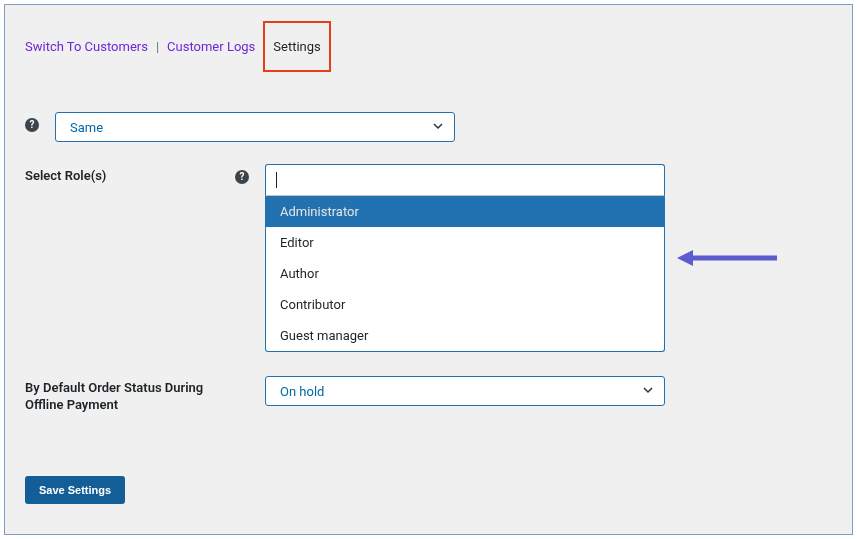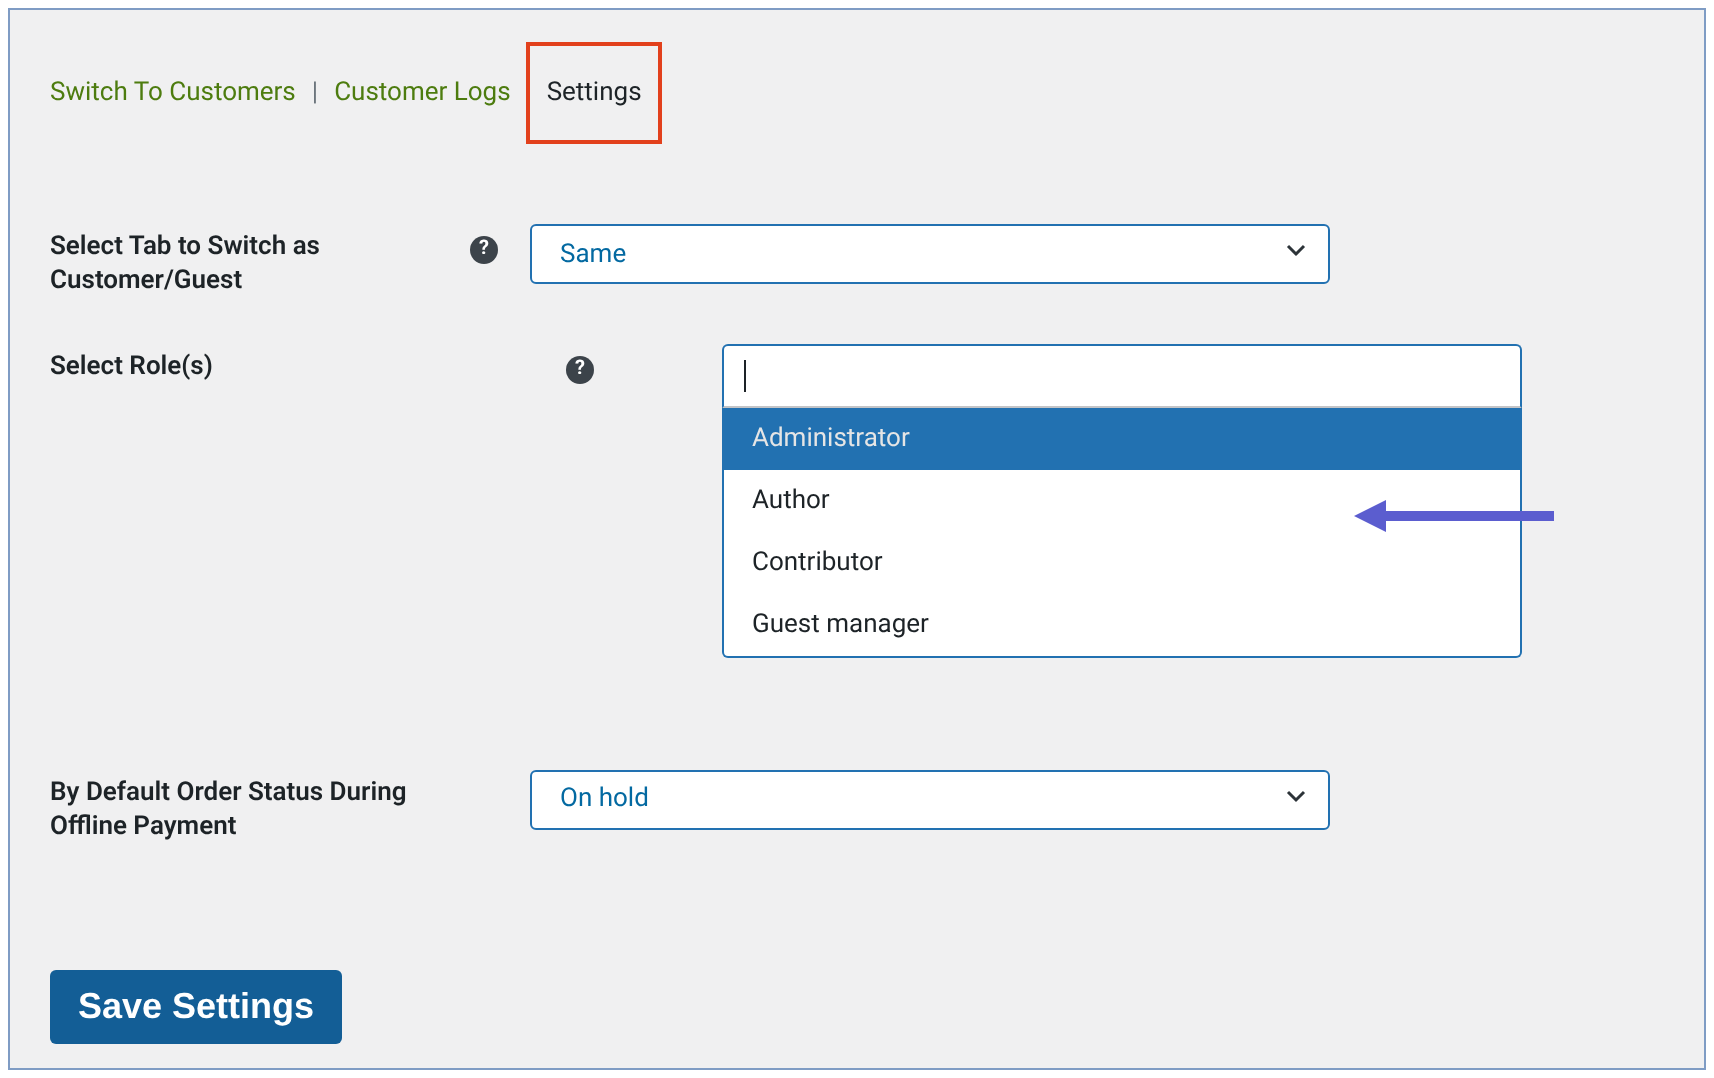--- a/index.html
+++ b/index.html
@@ -19,21 +19,21 @@
       position: relative;
     }
     .tabs {
       display: flex;
       align-items: center;
       gap: 8px;
       margin-bottom: 40px;
       font-size: 13px;
     }
     .tab-link {
-      color: #4d7c0f;
+      color: #6d28d9;
       text-decoration: none;
       cursor: pointer;
     }
     .tab-sep {
       color: #6c757d;
     }
     .tab-active {
       color: #1d2327;
       border: 2px solid #e2401c;
       padding: 16px 8px;
@@ -120,52 +120,50 @@
     .dropdown-opt.highlighted {
       background: #2271b1;
       color: #e5e5e5;
     }
     .save-btn {
       background: #135e96;
       color: #fff;
       border: none;
       border-radius: 3px;
       padding: 8px 14px;
-      font-size: 18px;
+      font-size: 11px;
       font-weight: 600;
       cursor: pointer;
       margin-top: 40px;
     }
     .arrow-annot {
       position: absolute;
       top: 243px;
       left: 672px;
       width: 100px;
       height: 20px;
     }
     .roles-block {
-      margin-bottom: 56px;
-      gap: 48px;
+      margin-bottom: 24px;
     }
   </style>
 </head>
 <body>
 
 <div class="outer-border">
 
   <div class="tabs">
     <a class="tab-link">Switch To Customers</a>
     <span class="tab-sep">|</span>
     <a class="tab-link">Customer Logs</a>
     <span class="tab-active">Settings</span>
   </div>
 
   
   <div class="form-row">
-    <div class="label-col">Select Tab to Switch as Customer/Guest</div>
     <div class="help-col">
       <span class="help-icon">?</span>
     </div>
     <div class="field-col">
       <div class="select-box">
         <span>Same</span>
         <span class="chev">
           <svg width="12" height="12" viewBox="0 0 12 12">
               <path d="M2 4 L6 8 L10 4" stroke="#2c3338" stroke-width="1.5" fill="none"></path>
             </svg>
@@ -179,20 +177,21 @@
     <div class="label-col">Select Role(s)</div>
     <div class="help-col">
       <span class="help-icon">?</span>
     </div>
     <div class="field-col">
       <div class="combo-input">
         <span class="cursor-line"></span>
       </div>
       <div class="dropdown-list">
         <div class="dropdown-opt highlighted">Administrator</div>
+        <div class="dropdown-opt">Editor</div>
         <div class="dropdown-opt">Author</div>
         <div class="dropdown-opt">Contributor</div>
         <div class="dropdown-opt">Guest manager</div>
       </div>
     </div>
   </div>
 
   
   <div class="form-row">
     <div class="label-col">By Default Order Status During Offline Payment</div>

